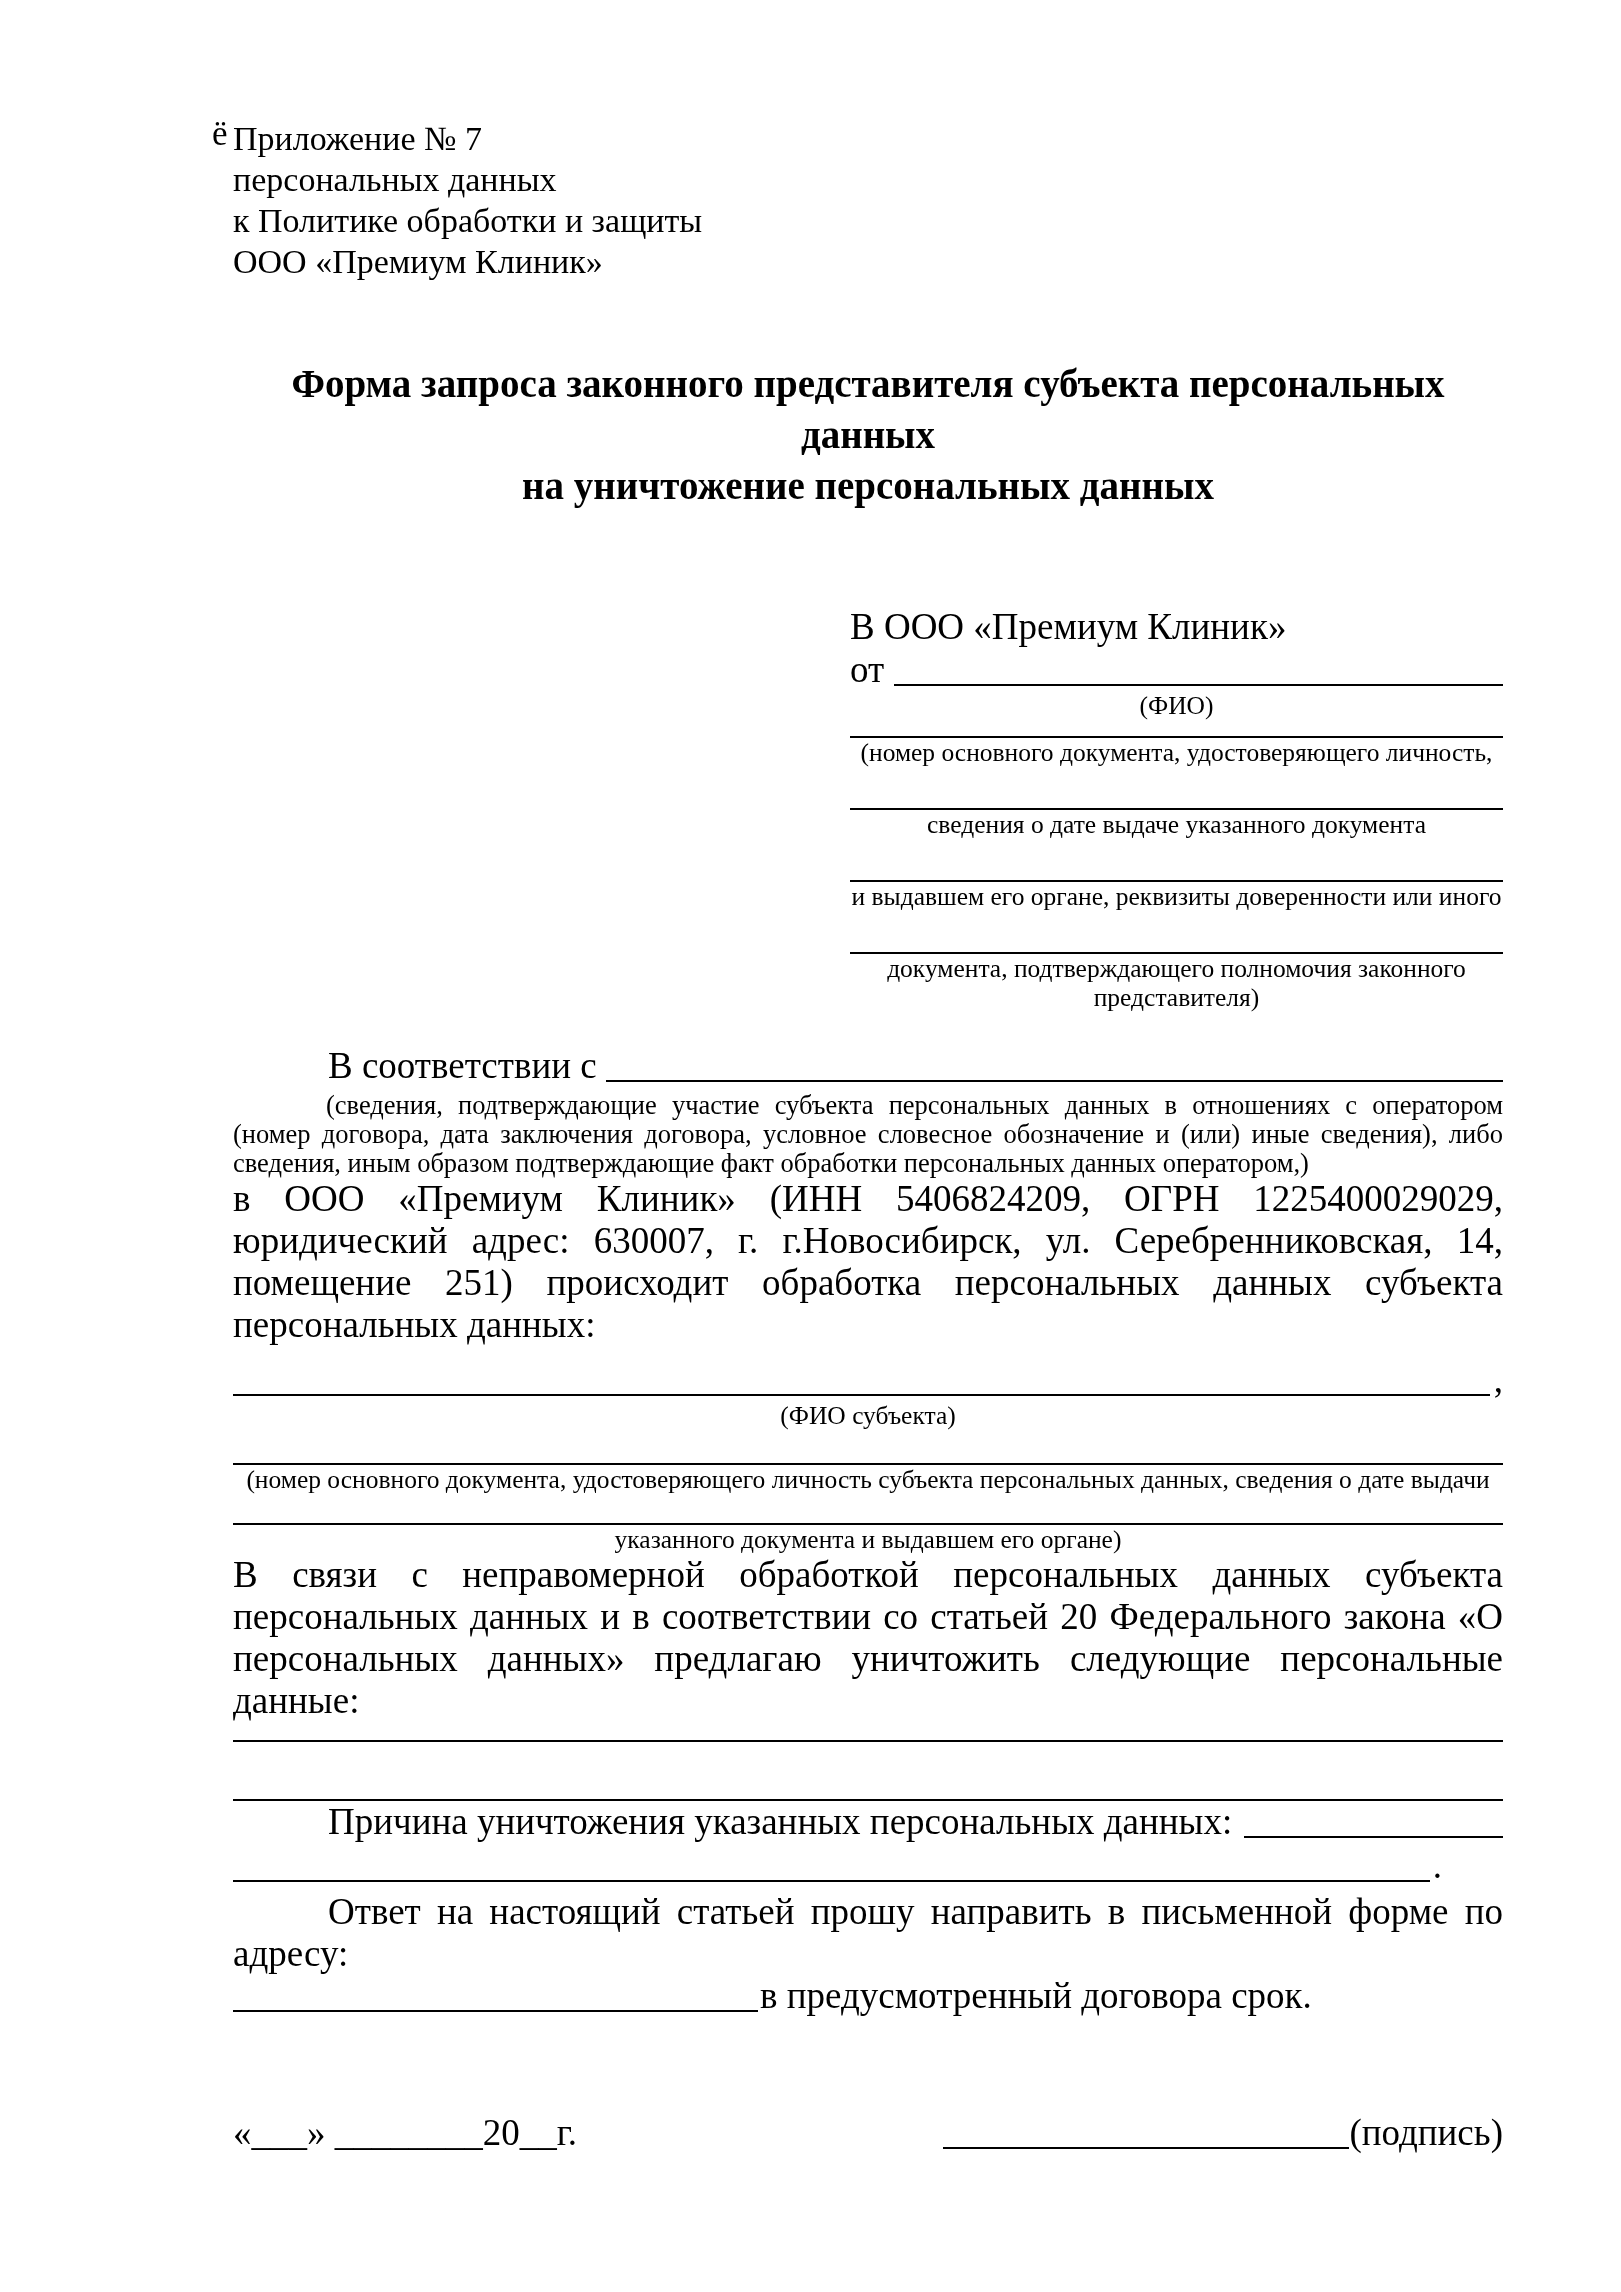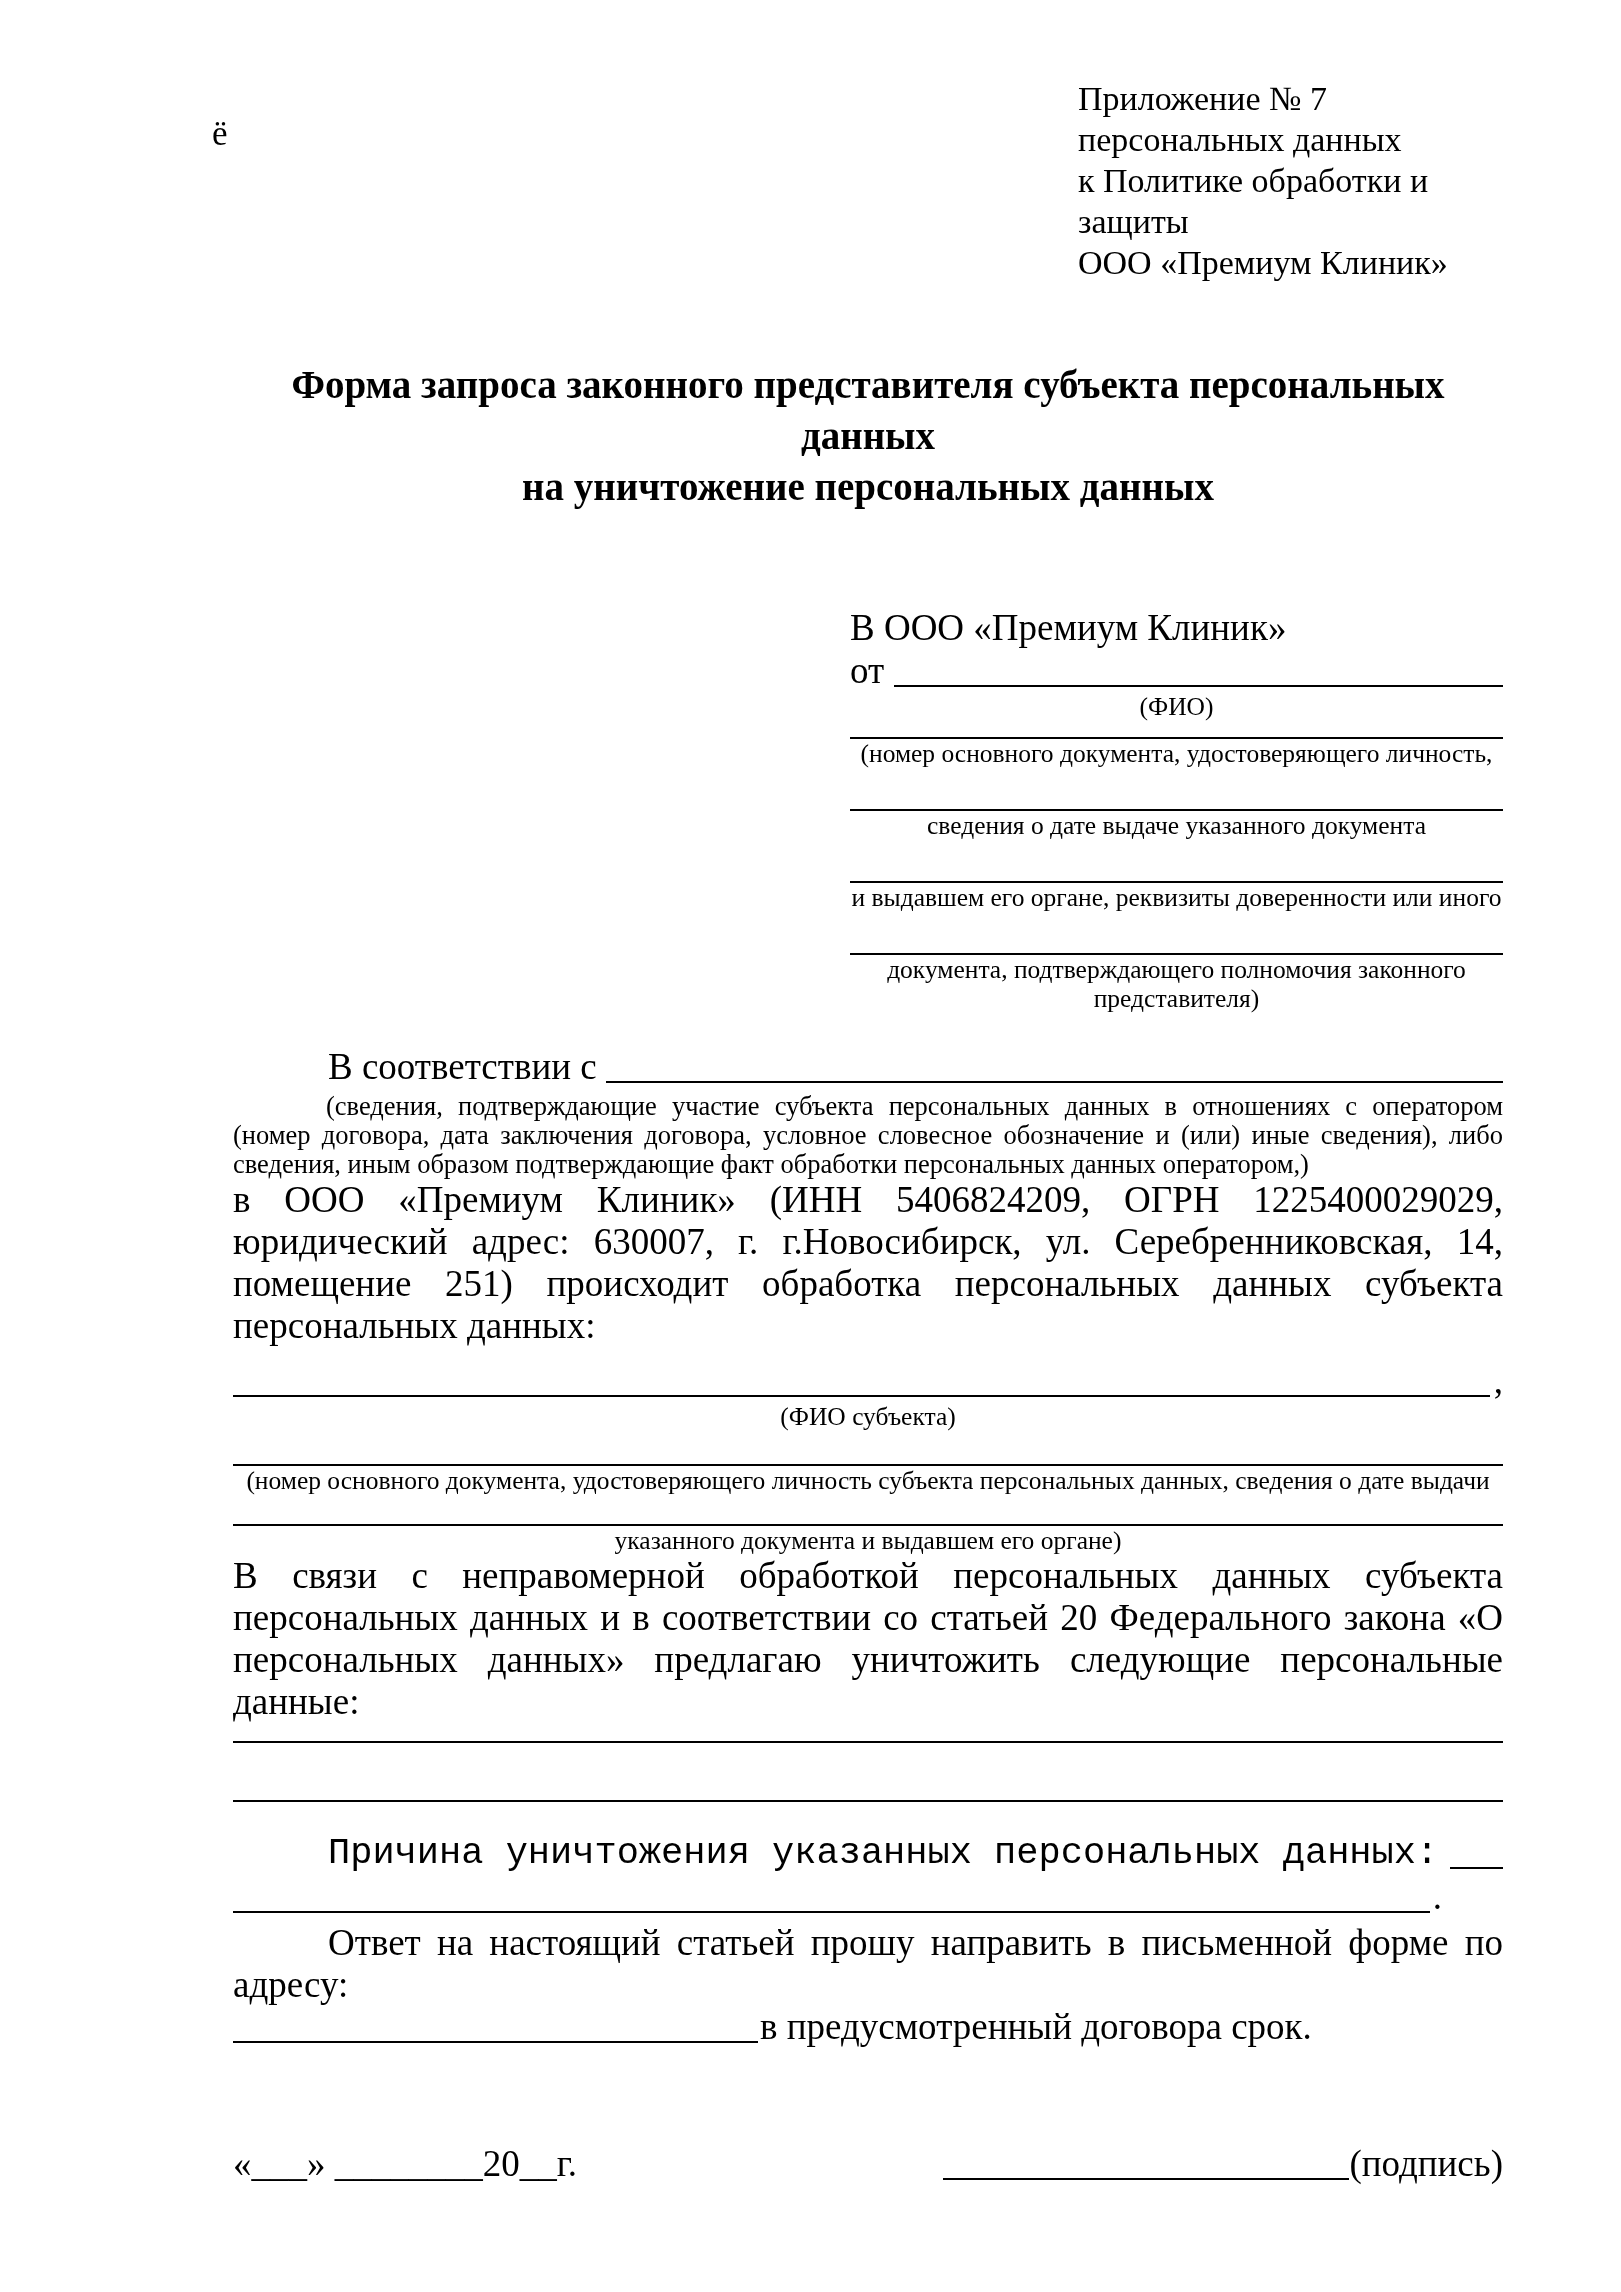--- a/index.html
+++ b/index.html
@@ -9,21 +9,21 @@
     color:#000;
   }
   .page {
     position:absolute; inset:0;
     padding:0 118px 0 233px;
     box-sizing:border-box;
     background:#fff;
   }
   .yo { position:absolute; left:212px; top:114px; font-size:35px; line-height:39px; }
 
-  .hdr { margin-left:845px; padding-top:78px; font-size:34px; line-height:41px; }
+  .hdr { padding-top:118px; font-size:34px; line-height:41px; }
 
   .title {
     margin-top:76px; text-align:center;
     font-weight:bold; font-size:39px; line-height:51px;
   }
 
   .addr { margin-left:617px; margin-top:94px; font-size:37px; line-height:43px; }
 
   .row { display:flex; align-items:flex-end; }
   .rule { border-bottom:2.9px solid #000; flex:1 1 auto; }
@@ -52,21 +52,21 @@
   .comma-row { margin-top:13.7px; }
   .comma-row .tail { padding-left:3.9px; }
 
   .wide-rule { height:0; border-bottom:2.9px solid #000; margin-top:33px; }
   .wide-rule.tight { margin-top:29px; }
 
   .blank-rule { height:0; border-bottom:2.9px solid #000; }
   .blank-a { margin-top:17.6px; }
   .blank-b { margin-top:57px; }
 
-  .reason { margin-top:30px;font-family:Liberation Mono, monospace; }
+  .reason { margin-top:0; }
   .reason .label { padding-left:95px; white-space:nowrap; }
   .reason .rule { margin-left:11.8px; }
 
   .period-row { padding-right:61px; margin-top:2px; }
   .period-row .tail { padding-left:2.9px; }
 
   .reply {
     text-align:justify; text-indent:95px;
     text-align-last:justify;
     margin-top:3.9px;

